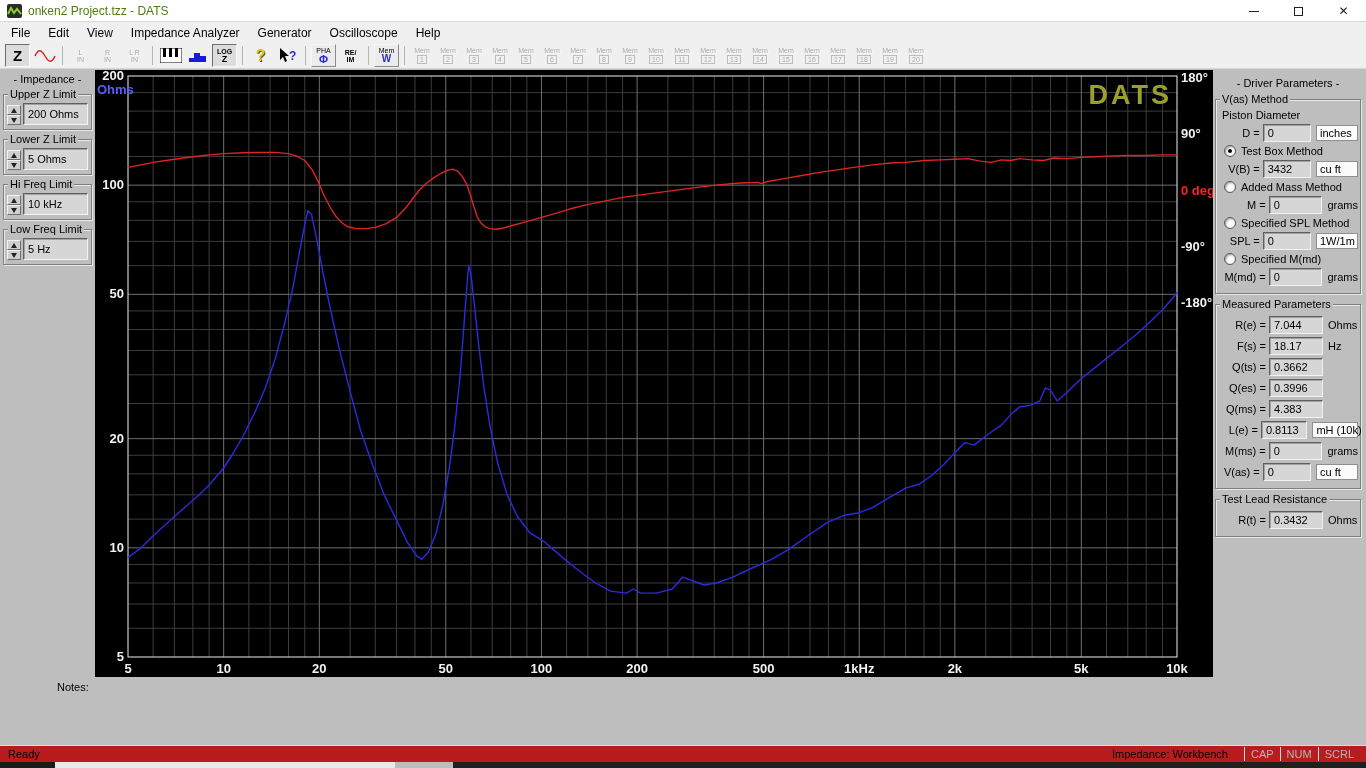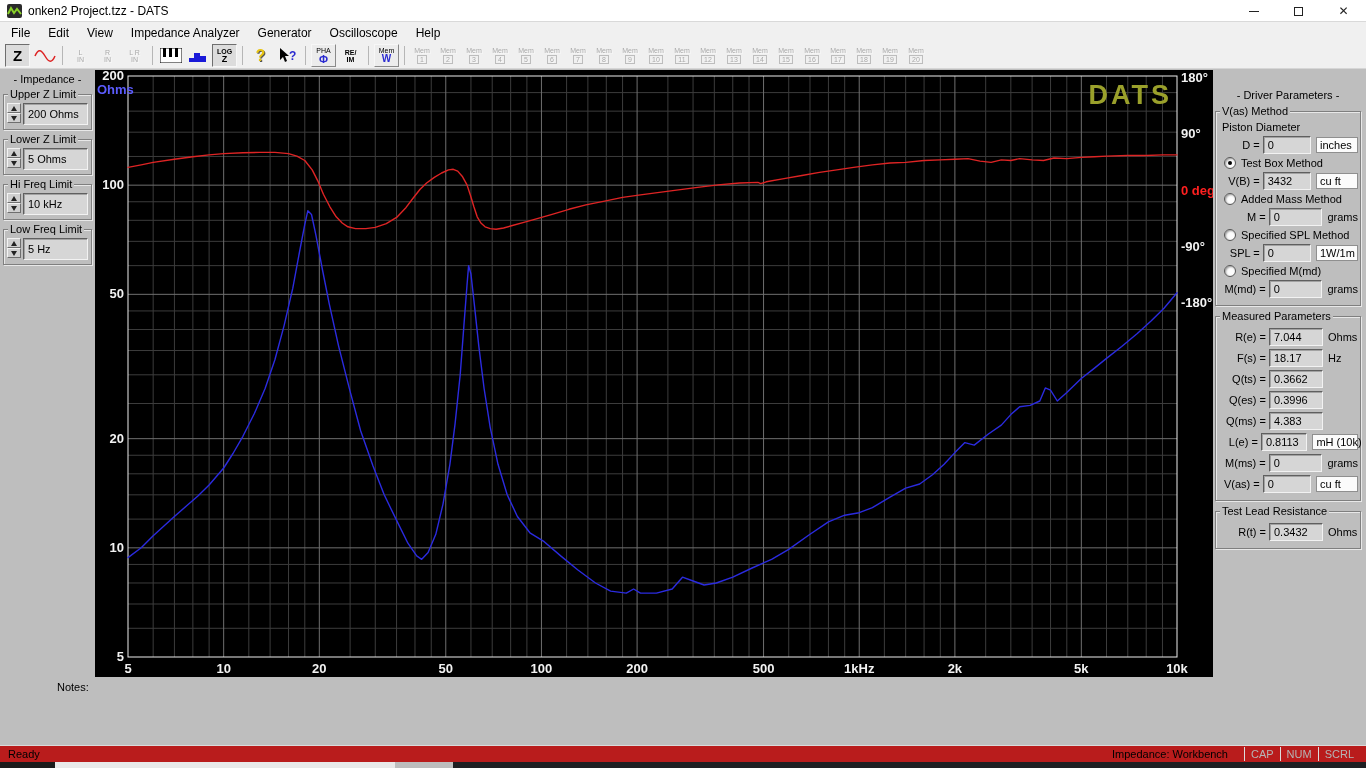--- a/index.html
+++ b/index.html
@@ -2,21 +2,21 @@
 <html><head>
 <meta charset="utf-8">
 <style>
   * { margin:0; padding:0; box-sizing:border-box; }
   html,body { width:1366px; height:768px; overflow:hidden; background:#bebebe;
     font-family:"Liberation Sans", sans-serif; font-size:11px; color:#000; }
 
   
   .titlebar { height:22px; background:#ffffff; display:flex; align-items:center; position:relative; border-bottom:1px solid #d9d9d9;}
   .appicon { width:15px; height:14px; margin:0 6px 0 7px; }
-  .titletext { font-size:12px; color:#000000; }
+  .titletext { font-size:12px; color:#4d7c0f; }
   .wincontrols { position:absolute; right:0; top:0; height:22px; display:flex; }
   .wc { width:45px; height:22px; display:flex; align-items:center; justify-content:center; color:#222; }
   .wc-min-glyph { width:10px; height:1px; background:#222; display:block;}
   .wc-max-glyph { width:9px; height:9px; border:1px solid #222; display:block;}
   .wc-close-glyph { font-size:12px; line-height:10px; }
 
   
   .menubar { height:21px; background:#f0f0f0; display:flex; align-items:center; padding-left:2px; }
   .menu-item { padding:3px 9px; font-size:12px; }
 
@@ -40,35 +40,35 @@
   .reim-box { font-size:7px; font-weight:bold; }
   #mem-buttons { display:flex; }
 
   
   .main { position:relative; height:676px; background:#bebebe; }
 
   .left-panel { position:absolute; left:0; top:0; width:95px; height:100%; padding-top:4px; }
   .panel-header { text-align:center; font-size:11px; margin-bottom:4px; }
   .grp { position:relative; border:1px solid #7f7f7f; box-shadow:1px 1px 0 rgba(255,255,255,.65), inset 1px 1px 0 rgba(255,255,255,.65); margin:9px 3px 0 3px; padding:8px 3px 4px 3px; }
   .grp-label { position:absolute; top:-7px; left:4px; background:#bebebe; padding:0 2px; white-space:nowrap; font-size:11px; }
-  .spinrow { display:flex; align-items:flex-start; }
+  .spinrow { display:flex; align-items:flex-end; }
   .spincol { display:flex; flex-direction:column; margin-right:2px; }
   .spinbtn { width:14px; height:10px; background:#cfcfcf; border:1px solid; border-color:#f2f2f2 #6e6e6e #6e6e6e #f2f2f2; display:flex; align-items:center; justify-content:center; }
   .tri-up { width:0; height:0; border-left:3px solid transparent; border-right:3px solid transparent; border-bottom:5px solid #222; }
   .tri-dn { width:0; height:0; border-left:3px solid transparent; border-right:3px solid transparent; border-top:5px solid #222; }
   .fval { background:#d6d6d6; border:1px solid; border-color:#5f5f5f #f2f2f2 #f2f2f2 #5f5f5f; box-shadow:inset 1px 1px 0 #a2a2a2; padding:3px 4px; font-size:11px; white-space:nowrap; }
   .zval { flex:1; height:22px; display:flex; align-items:center; }
   .left-buttons { margin-top:8px; }
   .lbtn { display:flex; align-items:center; justify-content:center; text-align:center; width:89px; margin:3px auto 0 auto; background:#c9c9c9; border:1px solid; border-color:#f2f2f2 #6a6a6a #6a6a6a #f2f2f2; box-shadow:1px 1px 0 #8d8d8d; white-space:pre-line; padding:4px 1px; font-size:11px; }
 
   .chart { position:absolute; left:95px; top:1px; width:1118px; height:469px; background:#000; }
   .chart svg { display:block; }
   .notes { position:absolute; left:57px; top:612px; font-size:11px; }
 
-  .right-panel { position:absolute; left:1213px; top:16px; width:150px; height:100%; padding-top:4px; }
+  .right-panel { position:absolute; left:1213px; top:4px; width:150px; height:100%; padding-top:4px; }
   .right-panel .grp { margin:10px 2px 0 2px; padding:8px 2px 4px 2px; }
   .frow { display:flex; align-items:center; margin:3px 0; }
   .flabel { width:48px; text-align:right; margin-right:3px; white-space:nowrap; }
   .fbox { width:54px; height:18px; display:flex; align-items:center; }
   .funit { margin-left:5px; white-space:nowrap; }
   .funit.boxed { background:#fbfbfb; border:1px solid #8f8f8f; padding:1px 3px; min-width:42px; }
   .radiorow { display:flex; align-items:center; margin:3px 0 3px 6px; }
   .radio { width:12px; height:12px; border-radius:50%; background:#fdfdfd; border:1px solid #555; box-shadow:inset 1px 1px 2px #9a9a9a; margin-right:5px; position:relative; flex:none;}
   .radio.sel::after { content:''; position:absolute; left:3px; top:3px; width:4px; height:4px; border-radius:50%; background:#000; }
 

